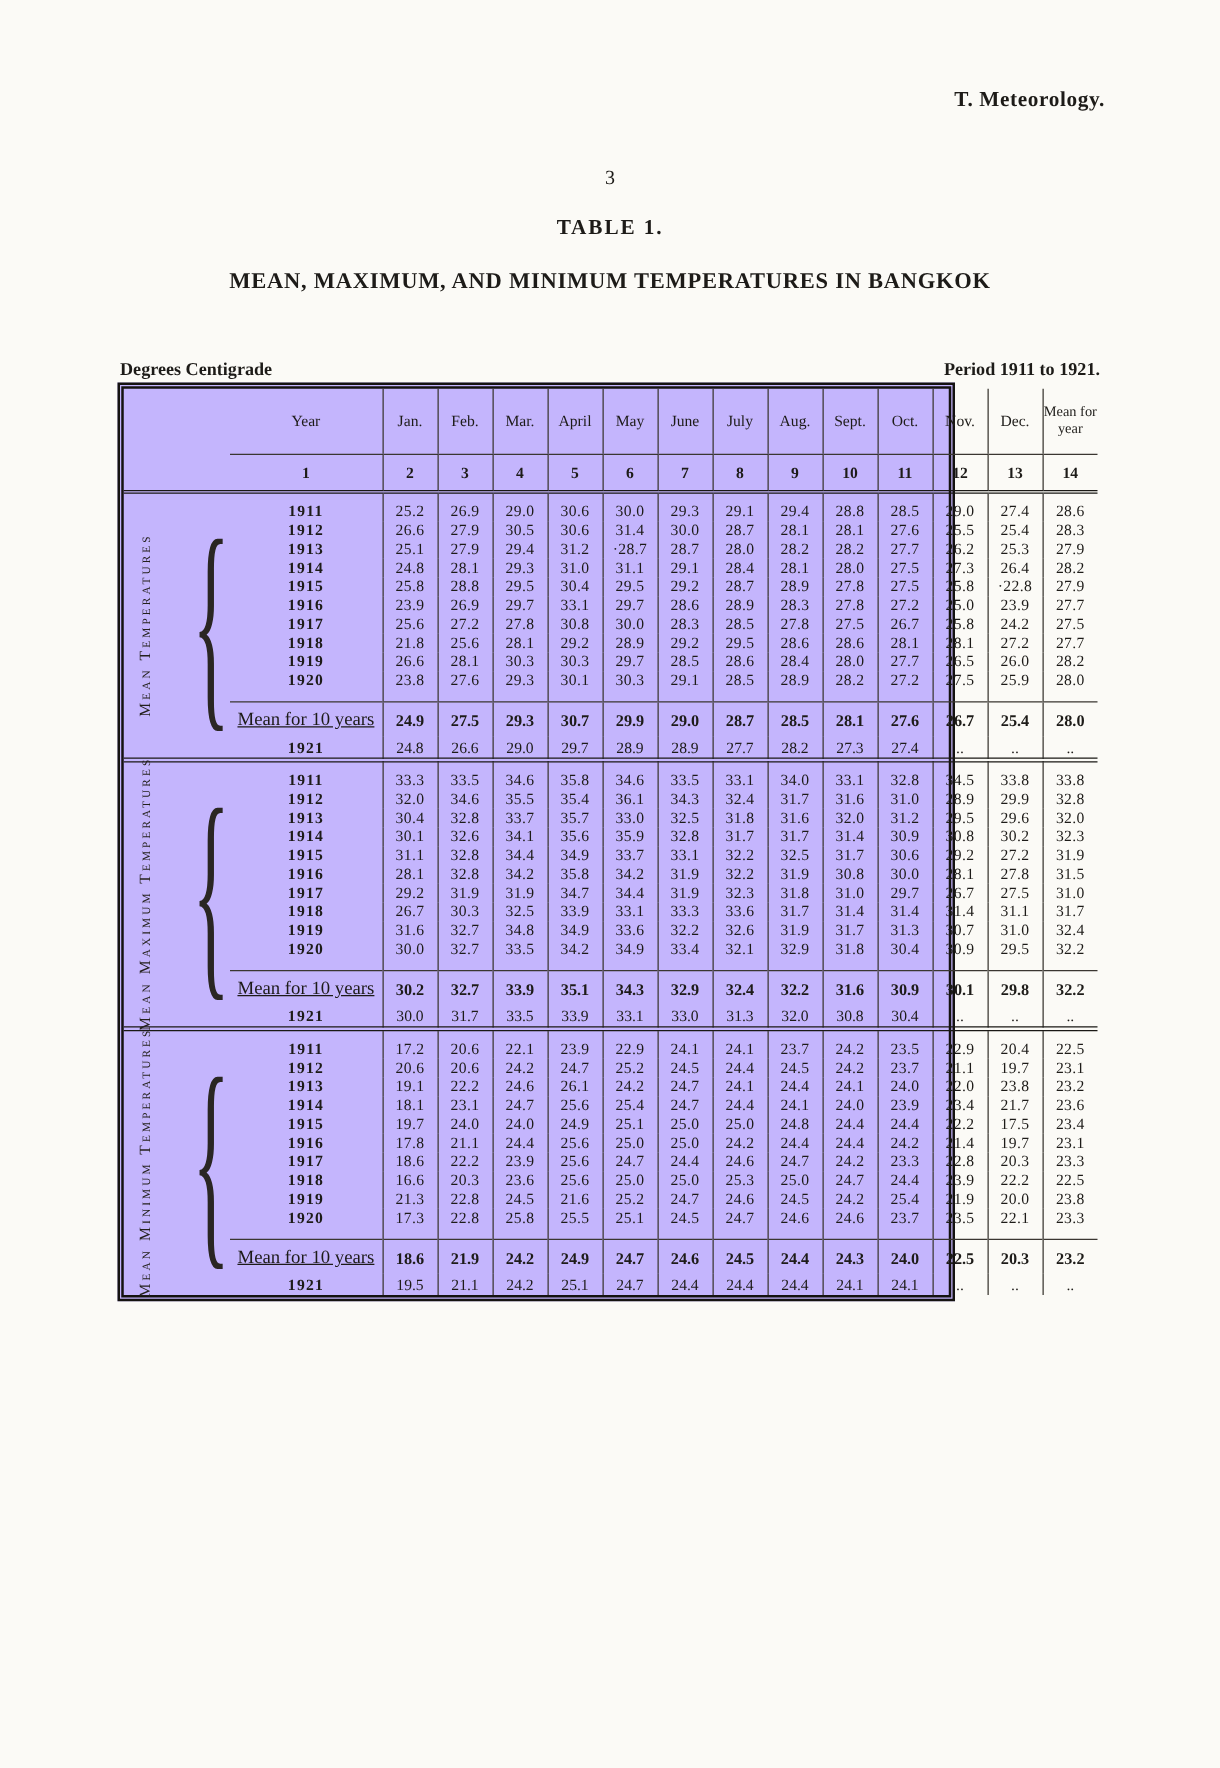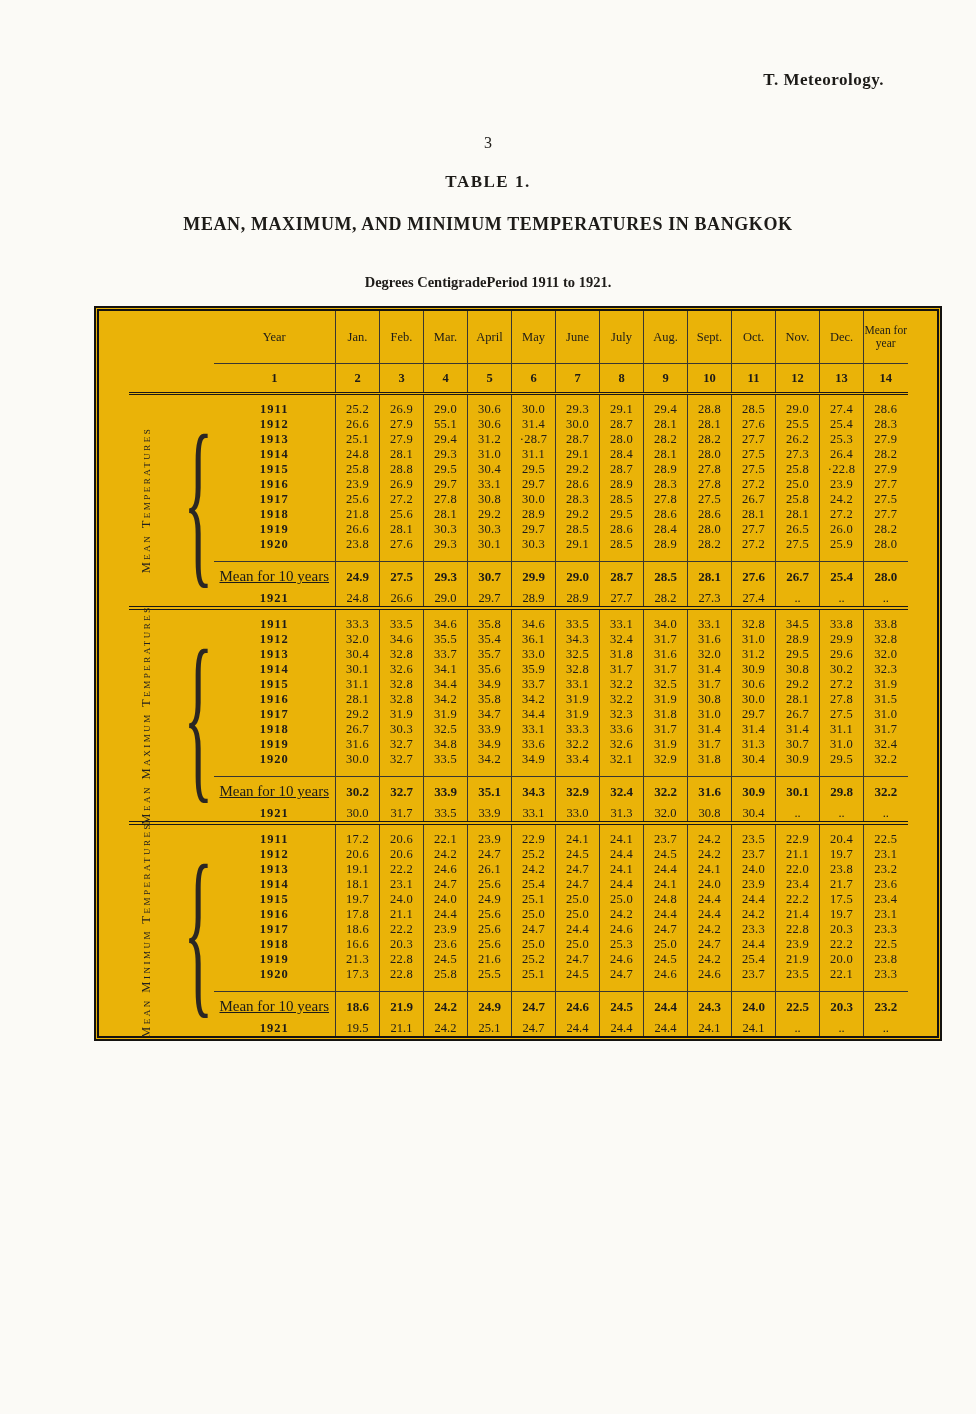--- a/index.html
+++ b/index.html
@@ -19,27 +19,27 @@
   }
   .table-label{
     position:absolute; top:172px; left:0; width:100%;
     text-align:center; font-weight:bold; font-size:17px; letter-spacing:1.5px;
   }
   .doc-title{
     position:absolute; top:214px; left:0; width:100%;
     text-align:center; font-weight:bold; font-size:18px; letter-spacing:0.6px;
   }
   .sub-row{
-    position:absolute; top:274px; left:96px; width:784px;
-    display:flex; justify-content:center;
+    position:absolute; top:288px; left:96px; width:784px;
+    display:flex; justify-content:space-between;
     font-weight:bold; font-size:14.5px;
   }
   .table-frame{
-    position:absolute; top:306px; left:94px; width:848px;
-    border:5px double #141210; background:#eab308; box-sizing:border-box;
+    position:absolute; top:306px; left:94px; width:670px;
+    border:5px double #141210; background:#c4b5fd; box-sizing:border-box;
   }
   table.temps{ border-collapse:collapse; table-layout:fixed; width:779px; margin:0 auto; }
   .temps td, .temps th{
     padding:0; text-align:center; vertical-align:middle;
     font-size:12.5px; line-height:1.16; font-weight:normal;
     overflow:visible; white-space:nowrap;
   }
   
   .temps .v{ border-left:1px solid #3a3631; }
   
@@ -159,21 +159,21 @@
             <td class="val v">28.8</td>
             <td class="val v">28.5</td>
             <td class="val v">29.0</td>
             <td class="val v">27.4</td>
             <td class="val v">28.6</td>
           </tr>
           <tr class="yr">
             <td class="yearcell">1912</td>
             <td class="val v">26.6</td>
             <td class="val v">27.9</td>
-            <td class="val v">55.1</td>
+            <td class="val v">30.5</td>
             <td class="val v">30.6</td>
             <td class="val v">31.4</td>
             <td class="val v">30.0</td>
             <td class="val v">28.7</td>
             <td class="val v">28.1</td>
             <td class="val v">28.1</td>
             <td class="val v">27.6</td>
             <td class="val v">25.5</td>
             <td class="val v">25.4</td>
             <td class="val v">28.3</td>

